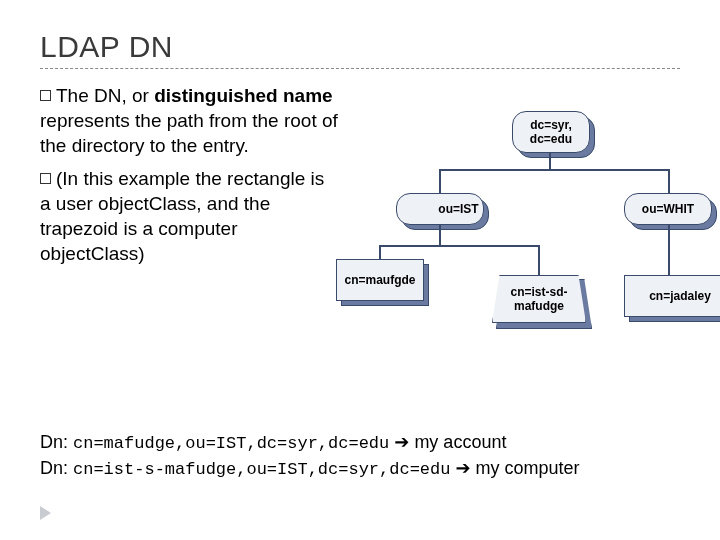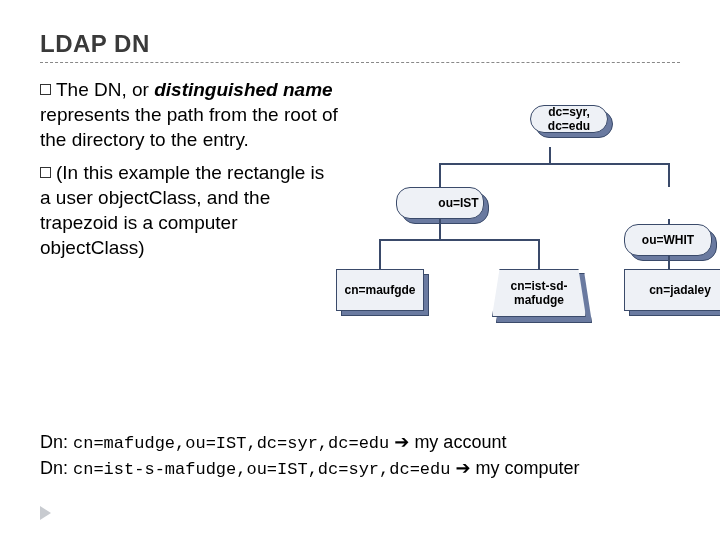--- a/index.html
+++ b/index.html
@@ -10,22 +10,22 @@
     height: 540px;
     font-family: Arial, Helvetica, sans-serif;
     background: #fff;
     color: #000;
     position: relative;
   }
   .slide {
     padding: 30px 40px 20px 40px;
   }
   .title {
-    font-size: 24px;
-    font-weight: bold;
+    font-size: 30px;
+    font-weight: normal;
     color: #3a3a3a;
     margin: 0 0 4px 0;
     letter-spacing: 0.5px;
   }
   .dashline {
     border: none;
     border-top: 1.5px dashed #888;
     margin: 0 0 14px 0;
   }
   .body-row {
@@ -41,21 +41,21 @@
   .bullets p { margin: 0 0 8px 0; }
   .sq {
     display: inline-block;
     width: 11px;
     height: 11px;
     border: 1.3px solid #333;
     margin-right: 5px;
     position: relative;
     top: -1px;
   }
-  .italic { font-style: italic; font-weight: bold; }
+  .italic { font-weight: bold; }
   .diagram {
     flex: 1;
     position: relative;
     height: 290px;
   }
   .node {
     position: absolute;
     background: #eef1f6;
     border: 1px solid #3a4a6a;
     font-size: 12px;
@@ -136,33 +136,33 @@
       <div class="conn" style="left:85px;  top:86px; width:2px; height:24px;"></div>
       <div class="conn" style="left:314px; top:86px; width:2px; height:24px;"></div>
 
       <div class="conn" style="left:85px;  top:142px; width:2px; height:20px;"></div>
       <div class="conn" style="left:25px;  top:162px; width:160px; height:2px;"></div>
       <div class="conn" style="left:25px;  top:162px; width:2px; height:30px;"></div>
       <div class="conn" style="left:184px; top:162px; width:2px; height:30px;"></div>
 
       <div class="conn" style="left:314px; top:142px; width:2px; height:50px;"></div>
 
-      <div class="node shadow rounded" style="left:176px; top:28px; width:78px; height:28px;">
+      <div class="node shadow rounded" style="left:158px; top:28px; width:78px; height:42px;">
         <span>dc=syr, dc=edu</span>
       </div>
 
       <div class="node shadow rounded" style="left:42px; top:110px; width:88px; height:32px;padding-left:37px;">
         <span>ou=IST</span>
       </div>
 
-      <div class="node shadow rounded" style="left:270px; top:110px; width:88px; height:32px;margin-top:37px;">
+      <div class="node shadow rounded" style="left:270px; top:110px; width:88px; height:32px;">
         <span>ou=WHIT</span>
       </div>
 
-      <div class="node shadow" style="left:-18px; top:192px; width:88px; height:42px;">
+      <div class="node shadow" style="left:-18px; top:176px; width:88px; height:42px;">
         <span>cn=maufgde</span>
       </div>
 
       <div class="node shadow trap" style="left:138px; top:192px; width:94px; height:48px;">
         <div class="tshape">
             <span>cn=ist-sd-mafudge</span>
           </div>
       </div>
 
       <div class="node shadow" style="left:270px; top:192px; width:112px; height:42px;">

